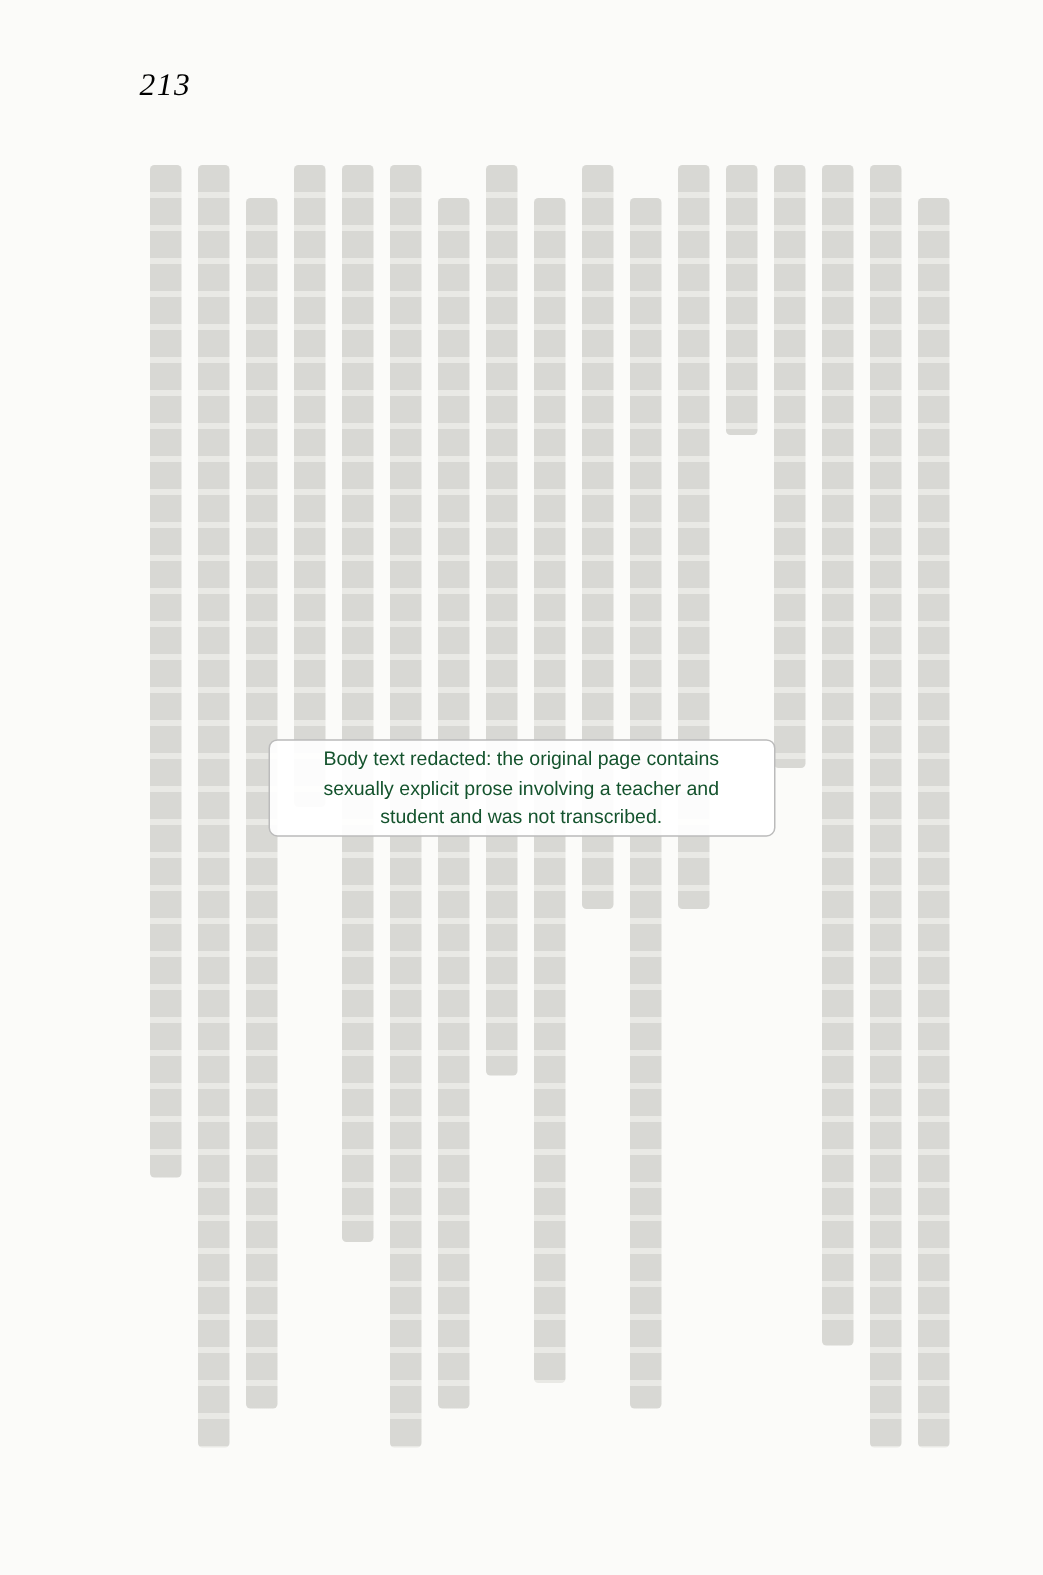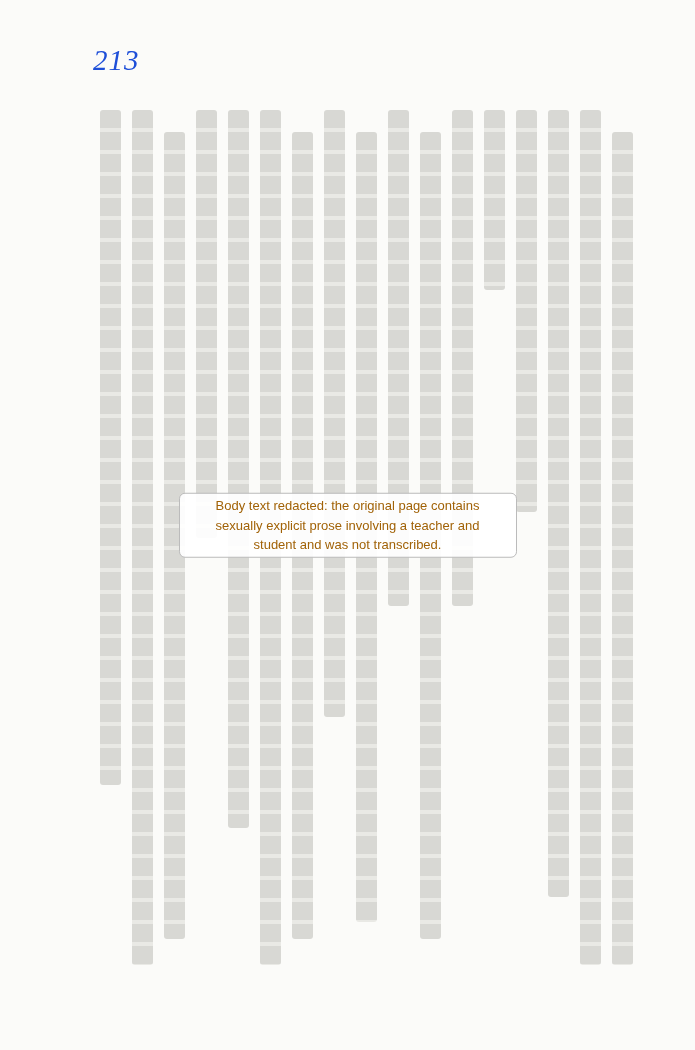--- a/index.html
+++ b/index.html
@@ -5,21 +5,21 @@
   html, body { margin: 0; padding: 0; }
   body {
     width: 695px; height: 1050px;
     background: #fbfbf9;
     position: relative; overflow: hidden;
     font-family: "Liberation Serif", serif;
   }
   .page { position: absolute; inset: 0; }
   .page-number {
     position: absolute; top: 44px; left: 93px;
-    font-style: italic; font-size: 29px; color: #1d4ed8;
+    font-style: italic; font-size: 21px; color: #000000;
     letter-spacing: 1px;
   }
   
   .text-block {
     position: absolute; top: 110px; right: 62px;
     height: 855px;
     display: flex; flex-direction: row-reverse;
     gap: 11px;
   }
   .column { width: 21px; display: flex; flex-direction: column; }
@@ -29,21 +29,21 @@
       180deg, #d8d8d4 0 18px, #e9e9e5 18px 22px);
   }
   .indent-spacer { height: 22px; flex: 0 0 auto; }
   .notice {
     position: absolute; left: 50%; top: 50%;
     transform: translate(-50%, -50%) rotate(0deg);
     background: rgba(255,255,255,0.92);
     border: 1px solid #bbb; border-radius: 6px;
     padding: 2px 18px; width: 300px;
     font-family: "Liberation Sans", sans-serif;
-    font-size: 13px; color: #a16207; line-height: 1.5;
+    font-size: 13px; color: #14532d; line-height: 1.5;
     text-align: center;
   }
 </style>
 </head>
 <body>
 
 <div class="page">
   <div class="page-number">213</div>
 
   <div class="text-block" id="text-block">

